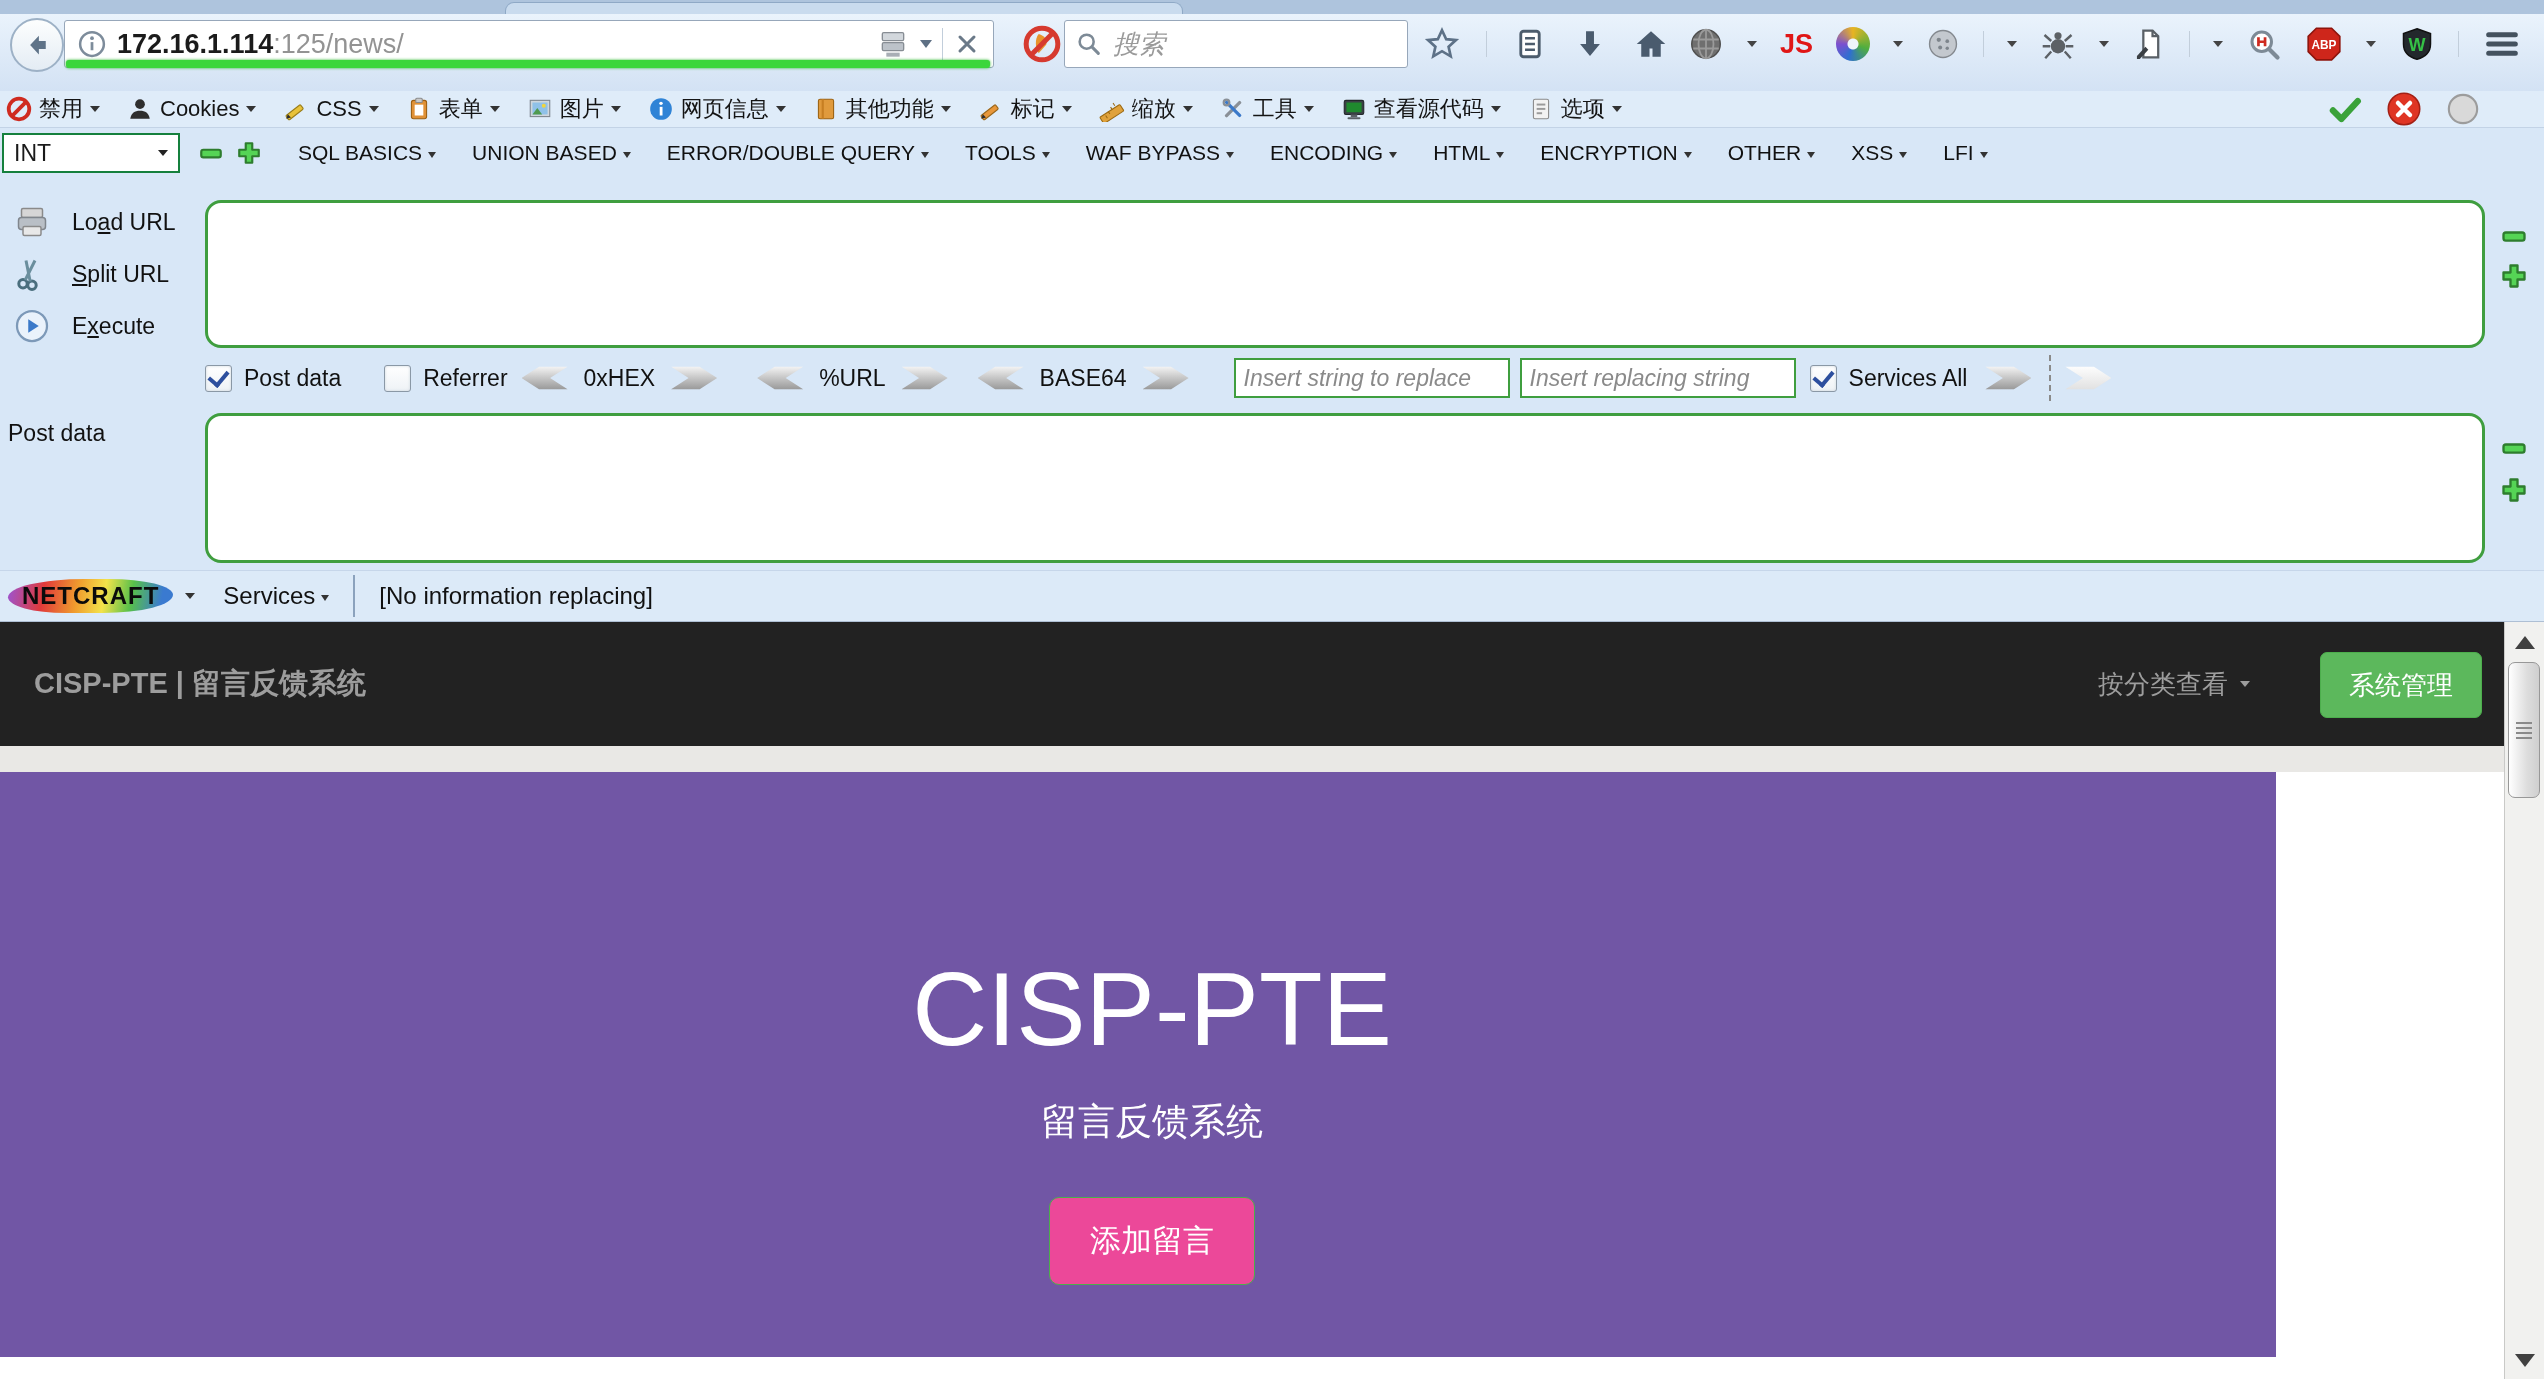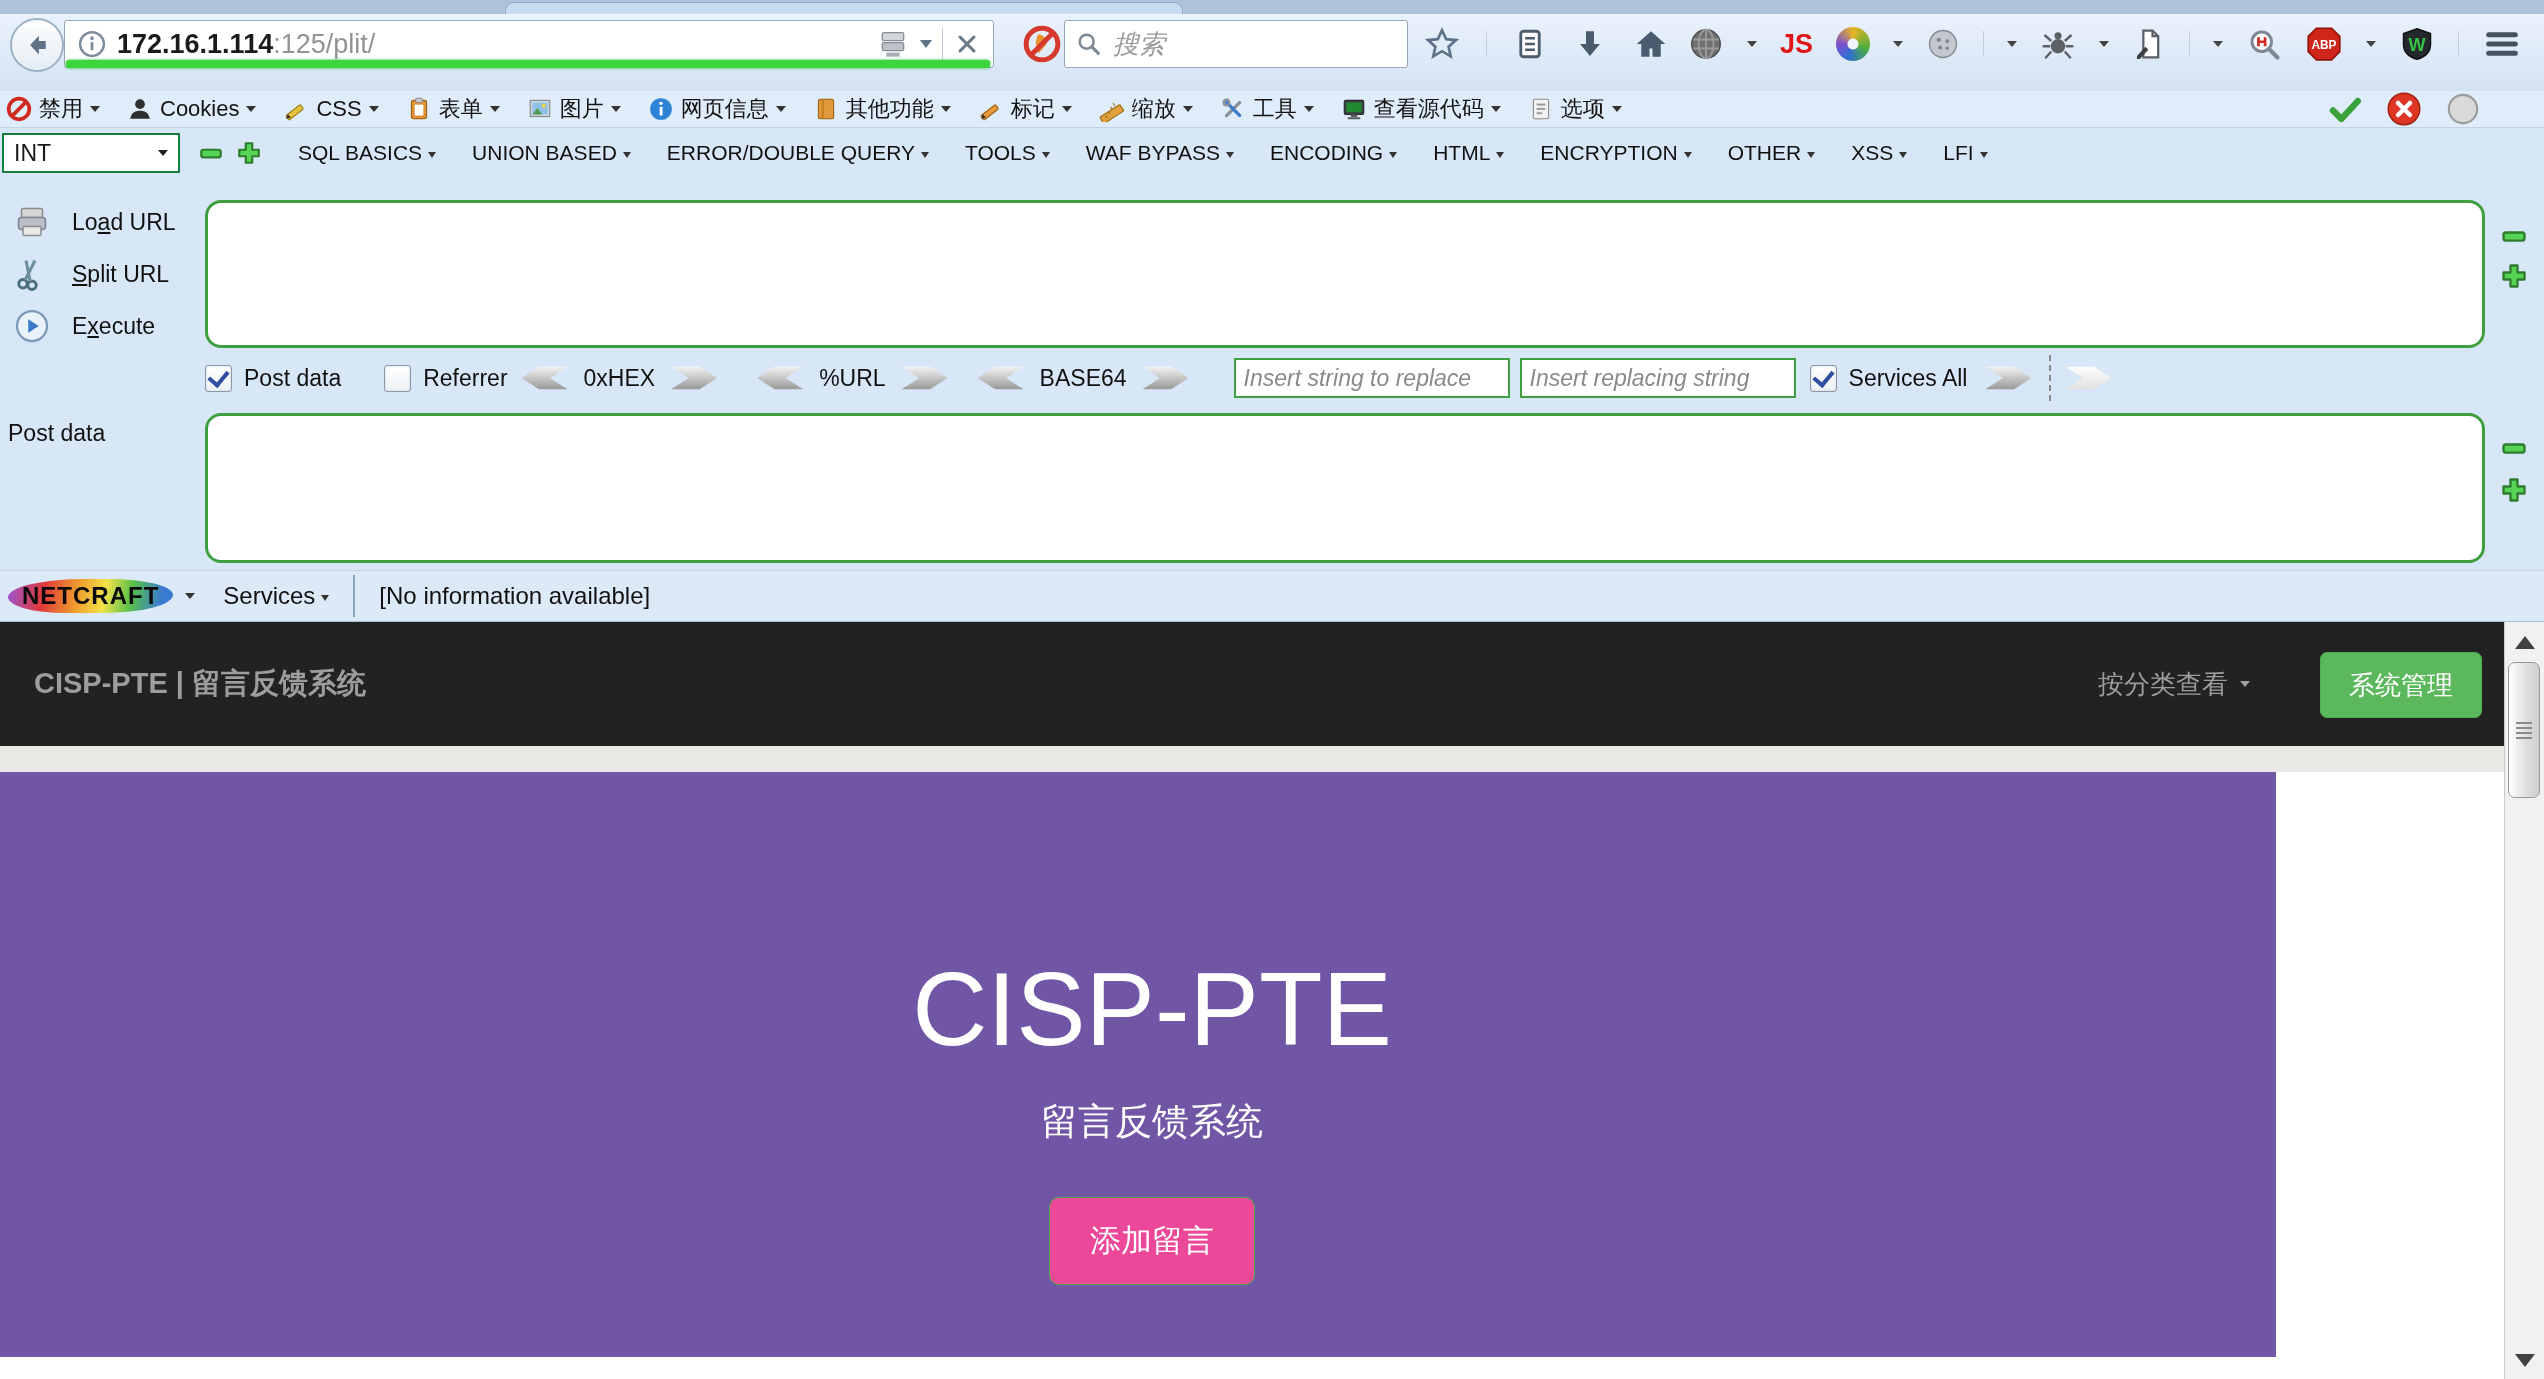--- a/index.html
+++ b/index.html
@@ -143,21 +143,21 @@
     </div>
 
     <div class="urlbox">
       <span class="i-siteinfo">
           <svg width="30" height="30" viewBox="0 0 24 24">
             <circle cx="12" cy="12" r="9.5" fill="none" stroke="#7d8c9b" stroke-width="2"></circle>
             <rect x="10.9" y="10.5" width="2.2" height="6.5" fill="#7d8c9b"></rect>
             <circle cx="12" cy="7.3" r="1.5" fill="#7d8c9b"></circle>
           </svg>
         </span>
-      <span class="urltext"><b>172.16.1.114</b><span class="path">:125/plit/</span></span>
+      <span class="urltext"><b>172.16.1.114</b><span class="path">:125/news/</span></span>
       <span class="urlright">
         <span>
             <svg width="34" height="32" viewBox="0 0 24 24">
               <rect x="4" y="3.5" width="16" height="6" rx="1" fill="#d2d7dc" stroke="#878d94"></rect>
               <rect x="4" y="11" width="16" height="6" rx="1" fill="#bcc2c9" stroke="#878d94"></rect>
               <rect x="7" y="18.5" width="10" height="3" fill="#a8aeb5"></rect>
             </svg>
           </span>
         <span class="car"></span>
         <span class="vsep"></span>
@@ -550,21 +550,21 @@
   </div>
 
   <div class="netrow">
     <span class="nclogo">NETCRAFT</span>
     <span class="car small"></span>
     <span class="ncservices">
         <span>Services</span>
         <span class="mcar"></span>
       </span>
     <span class="ncsep"></span>
-    <span class="ncstatus">[No information available]</span>
+    <span class="ncstatus">[No information replacing]</span>
   </div>
 
   <div class="content">
     <div class="sitebar">
       <span class="brand">CISP-PTE | 留言反馈系统</span>
       <span class="catdrop">
           <span>按分类查看</span>
           <span class="car small"></span>
         </span>
       <span class="adminbtn">系统管理</span>

